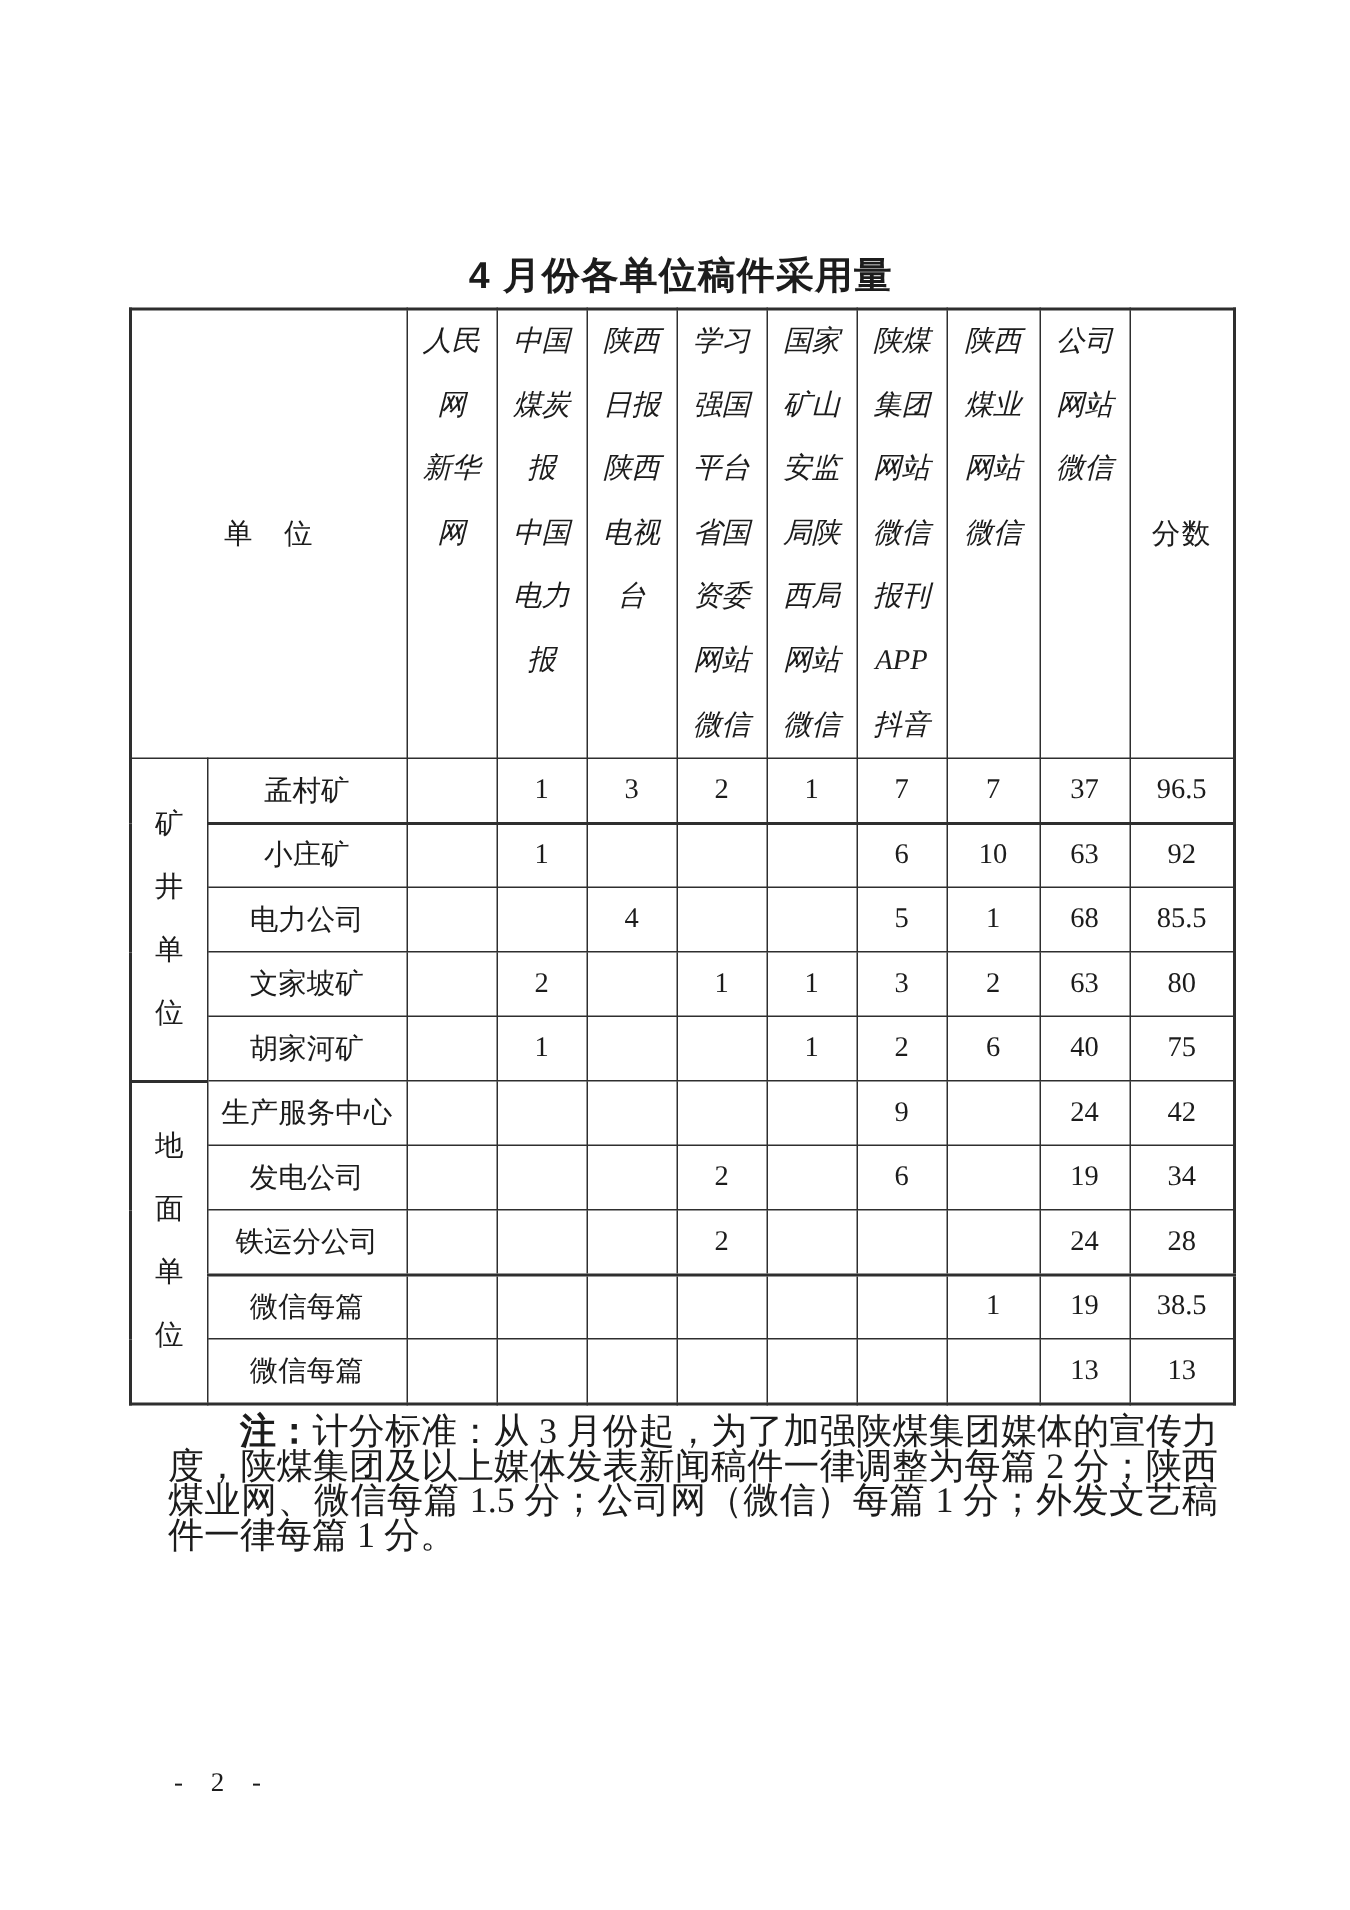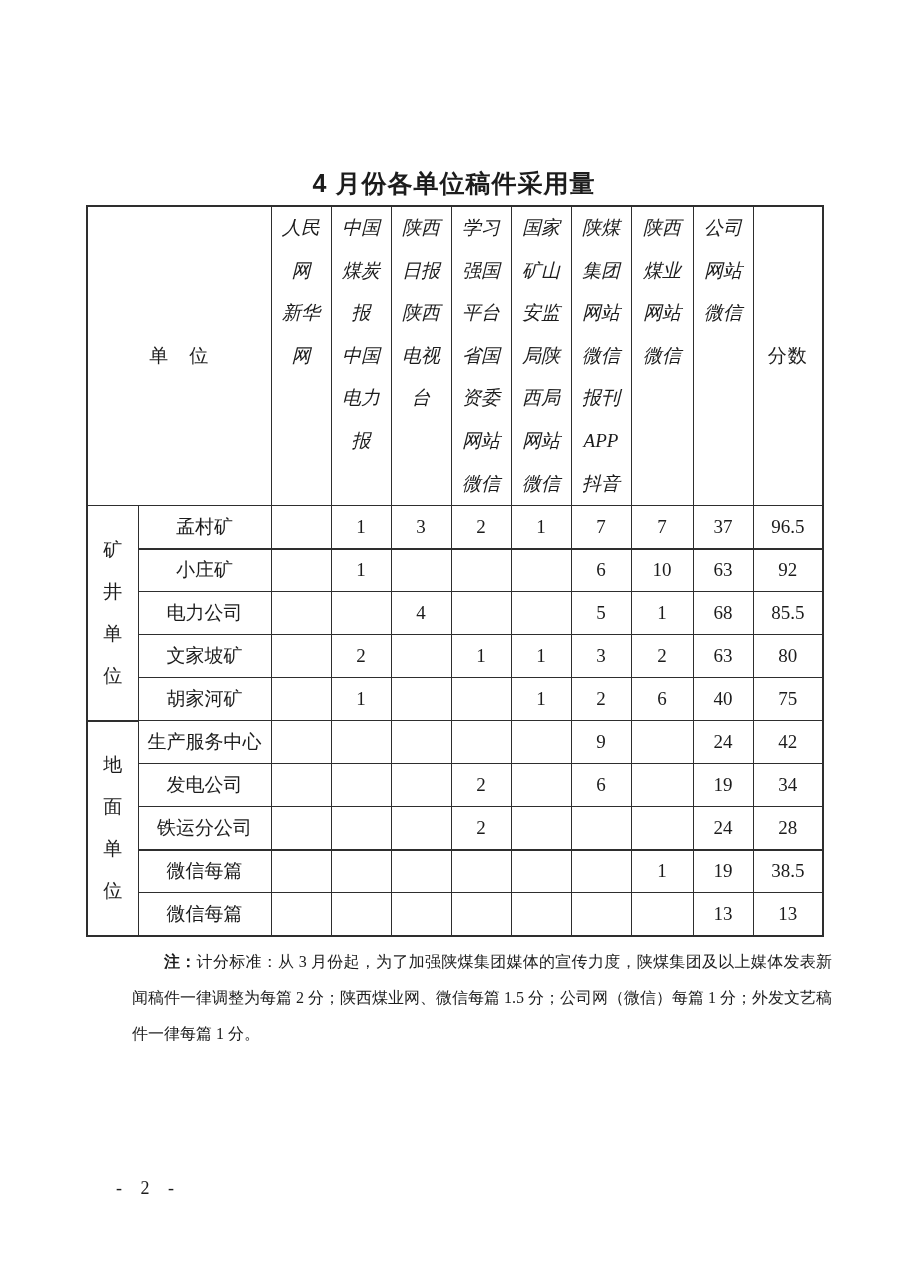--- a/index.html
+++ b/index.html
@@ -55,26 +55,26 @@
   tbody tr { height: 43px; }
   tbody td { vertical-align: middle; }
   td.group-cell {
     white-space: pre-line;
     line-height: 42px;
     vertical-align: middle;
   }
   tr.thick-bottom td { border-bottom-width: 2px; }
   .note {
     position: absolute;
-    left: 132px;
+    left: 112px;
     top: 944px;
     width: 700px;
     margin: 0;
-    font-size: 16px;
-    line-height: 36px;
+    font-size: 24px;
+    line-height: 23px;
     text-align: justify;
     text-indent: 2em;
   }
   .note .note-label { font-weight: bold; }
   .page-number {
     position: absolute;
     left: 116px;
     top: 1178px;
     font-size: 18px;
     letter-spacing: 7px;

